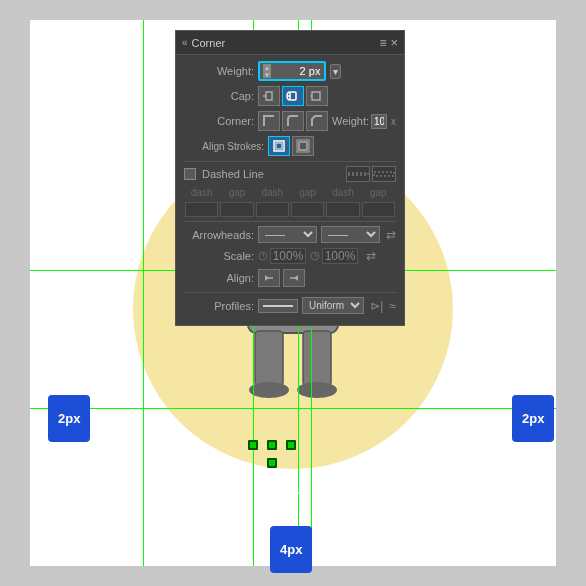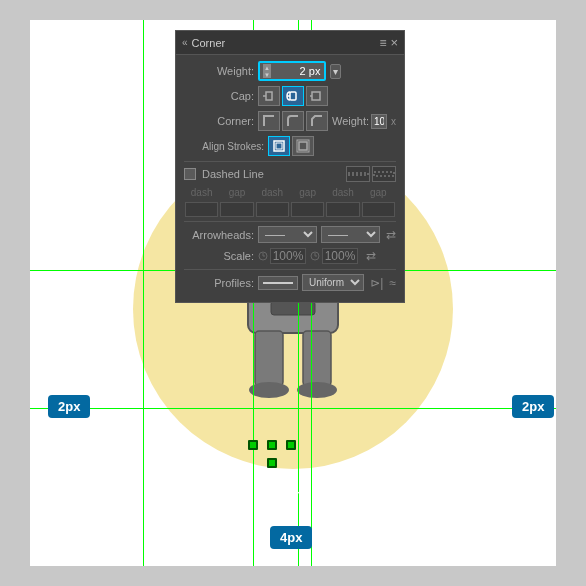--- a/index.html
+++ b/index.html
@@ -49,25 +49,25 @@
       top: 0;
       bottom: 0;
       width: 1px;
       background: #00ff00;
       z-index: 10;
     }
 
     
     .badge {
       position: absolute;
-      background: #0369a1;
+      background: #1d4ed8;
       color: #ffffff;
       font-size: 13px;
       font-weight: bold;
-      padding: 4px 10px;
+      padding: 16px 10px;
       border-radius: 4px;
       z-index: 20;
     }
 
     
     .stroke-panel {
       position: absolute;
       top: 30px;
       left: 175px;
       width: 230px;
@@ -543,20 +543,37 @@
       <div style="display:flex; align-items:center; gap:2px;">
         <svg width="10" height="10" viewBox="0 0 10 10">
             <circle cx="5" cy="5" r="4" fill="none" stroke="#666" stroke-width="1"></circle>
             <path d="M5,2 L5,5 L7,5" stroke="#666" stroke-width="1" fill="none"></path>
           </svg>
         <input class="scale-input" value="100%" style="width: 36px; color: rgb(136, 136, 136);">
       </div>
       <span style="color:#888; cursor:pointer; font-size:12px; margin-left:4px;">⇄</span>
     </div>
 
+    <div class="panel-row">
+      <span class="panel-label">Align:</span>
+      <div style="display:flex; gap:3px;">
+        <div style="width:22px;height:18px;background:#555;border:1px solid #777;display:flex;align-items:center;justify-content:center;cursor:pointer;">
+          <svg width="12" height="12" viewBox="0 0 12 12">
+              <line x1="2" y1="6" x2="10" y2="6" stroke="#aaa" stroke-width="1.5"></line>
+              <polygon points="2,3 2,9 6,6" fill="#aaa"></polygon>
+            </svg>
+        </div>
+        <div style="width:22px;height:18px;background:#555;border:1px solid #777;display:flex;align-items:center;justify-content:center;cursor:pointer;">
+          <svg width="12" height="12" viewBox="0 0 12 12">
+              <line x1="2" y1="6" x2="10" y2="6" stroke="#aaa" stroke-width="1.5"></line>
+              <polygon points="10,3 10,9 6,6" fill="#aaa"></polygon>
+            </svg>
+        </div>
+      </div>
+    </div>
 
     <hr class="divider">
 
     <div class="panel-row">
       <span class="panel-label">Profiles:</span>
       <div class="profile-line">
         <svg width="30" height="10" viewBox="0 0 30 10">
           <line x1="0" y1="5" x2="30" y2="5" stroke="#ccc" stroke-width="2"></line>
         </svg>
       </div>

